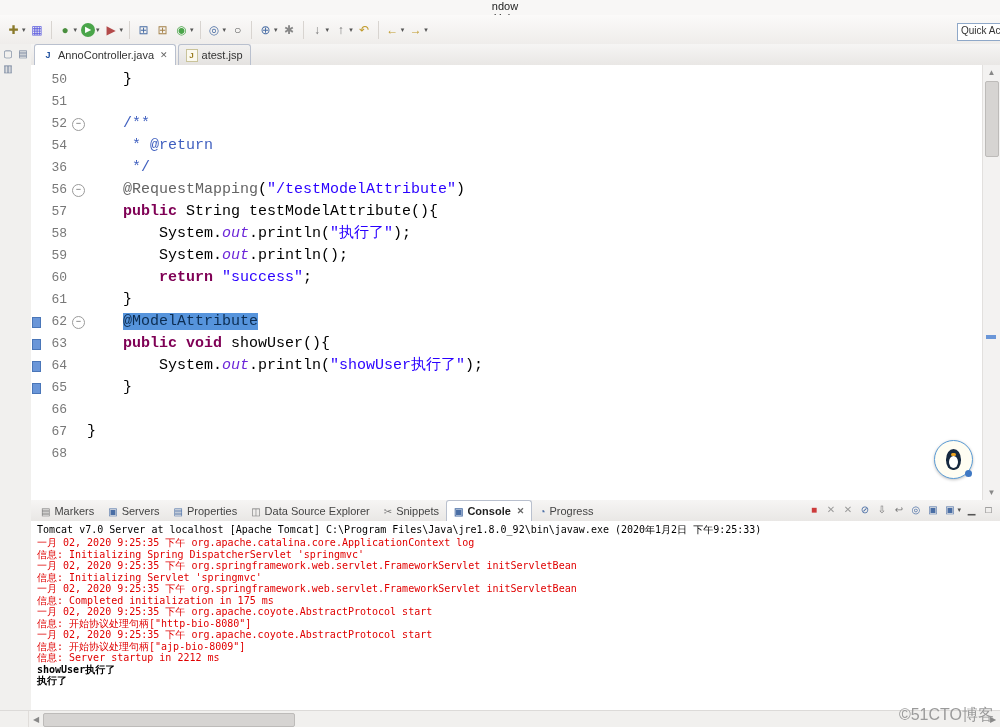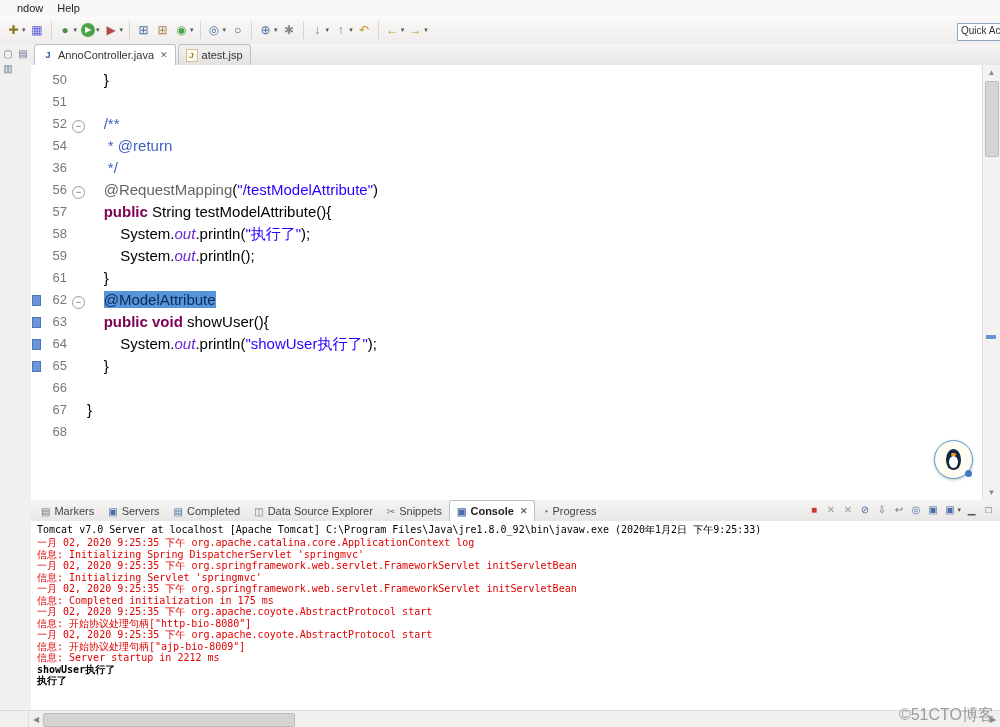--- a/index.html
+++ b/index.html
@@ -1,19 +1,19 @@
 <!DOCTYPE html>
 <html><head>
 <meta charset="utf-8">
 <style>
   html,body{margin:0;padding:0;background:#ffffff;font-family:"Liberation Sans",sans-serif;}
   .window{position:relative;width:1000px;height:727px;background:#f0efee;overflow:hidden;}
 
   
-  .menubar{position:absolute;top:0;left:0;right:0;height:15px;background:#f8f7f6;display:flex;align-items:center;font-size:11px;color:#222;padding-left:10px;}
+  .menubar{position:absolute;top:0;left:0;right:0;height:15px;background:#f8f7f6;display:flex;align-items:center;font-size:11px;color:#222;padding-left:10px;flex-direction:column;}
   .menu-item{padding:0 7px;cursor:default;}
   .toolbar{position:absolute;top:15px;left:0;right:0;height:29px;background:linear-gradient(#fbfaf9,#efedeb);border-bottom:1px solid #dcd9d6;display:flex;align-items:center;padding-left:4px;}
   .tb-item{display:flex;align-items:center;margin:0 1px;cursor:default;}
   .tb-icon{width:17px;height:17px;display:flex;align-items:center;justify-content:center;font-size:12px;border-radius:2px;}
   .tb-icon.circle{width:14px;height:14px;border-radius:50%;font-size:8px;margin:0 1px;}
   .tb-dd{font-size:7px;color:#555;margin:0 1px 0 0;}
   .tb-sep{width:1px;height:18px;background:#d8d4d0;margin:0 4px;}
   .quick-access{position:absolute;top:23px;left:957px;width:46px;height:14px;border:1px solid #8fa8c8;background:#fff;font-size:10px;color:#333;padding:1px 3px;white-space:nowrap;overflow:hidden;}
 
   
@@ -25,21 +25,21 @@
   .tabbar{position:absolute;top:44px;left:31px;right:0;height:21px;background:linear-gradient(#f6f5f4,#e9e7e5);display:flex;align-items:flex-end;padding-left:3px;border-bottom:1px solid #c7cedd;}
   .tab{display:inline-flex;align-items:center;gap:4px;height:20px;padding:0 7px;font-size:11px;color:#333;border:1px solid #b9c0ce;border-bottom:none;border-radius:3px 3px 0 0;margin-right:2px;background:linear-gradient(#f2f1f0,#e4e2e0);cursor:default;}
   .tab.active{background:#ffffff;}
   .ficon{width:12px;height:12px;display:flex;align-items:center;justify-content:center;font-size:9px;font-weight:bold;}
   .ficon.java-file{color:#1e4f9e;}
   .ficon.jsp-file{color:#9a7b1e;border:1px solid #c9c39a;background:#fbf9ee;width:10px;height:11px;font-size:8px;}
   .tab-close{font-size:9px;color:#666;margin-left:2px;cursor:default;}
 
   
   .code-view{position:absolute;top:65px;left:31px;right:17px;height:435px;background:#ffffff;overflow:hidden;padding-top:4px;}
-  .crow{display:flex;height:22px;line-height:22px;font-family:Liberation Sans, sans-serif;font-size:15px;align-items:center;}
+  .crow{display:flex;height:22px;line-height:22px;font-family:Liberation Mono, monospace;font-size:15px;}
   .cm{width:10px;display:flex;align-items:center;justify-content:center;}
   .cmark{display:inline-block;width:7px;height:9px;background:#6a96d8;border:1px solid #4a76b8;}
   .ln{width:26px;text-align:right;color:#787878;font-size:13px;padding-right:3px;}
   .fold{width:17px;display:flex;justify-content:center;}
   .foldicon{display:inline-flex;align-items:center;justify-content:center;width:11px;height:11px;border:1px solid #9a9a9a;border-radius:50%;background:#fff;color:#555;font-size:9px;line-height:9px;margin-top:5px;}
   .codetext{white-space:pre;tab-size:4;color:#000;}
   .sp{color:#000;}
   .sk{color:#7f0055;font-weight:bold;}
   .ss{color:#2a00ff;}
   .sc{color:#3f5fbf;}
@@ -241,20 +241,26 @@
         <span class="codetext"><span class="sp">		System.</span><span class="sf">out</span><span class="sp">.println(</span><span class="ss">"执行了"</span><span class="sp">);</span></span>
       </div>
       <div class="crow">
         <span class="cm"></span>
         <span class="ln">59</span>
         <span class="fold"></span>
         <span class="codetext"><span class="sp">		System.</span><span class="sf">out</span><span class="sp">.println();</span></span>
       </div>
       <div class="crow">
         <span class="cm"></span>
+        <span class="ln">60</span>
+        <span class="fold"></span>
+        <span class="codetext"><span class="sp">		</span><span class="sk">return</span><span class="sp"> </span><span class="ss">"success"</span><span class="sp">;</span></span>
+      </div>
+      <div class="crow">
+        <span class="cm"></span>
         <span class="ln">61</span>
         <span class="fold"></span>
         <span class="codetext"><span class="sp">	}</span></span>
       </div>
       <div class="crow">
         <span class="cm">
           <span class="cmark"></span>
         </span>
         <span class="ln">62</span>
         <span class="fold">
@@ -317,21 +323,21 @@
       <span class="ptab">
         <span class="picon" style="color: rgb(119, 119, 119);">▤</span>
         <span>Markers</span>
       </span>
       <span class="ptab">
         <span class="picon" style="color: rgb(74, 110, 165);">▣</span>
         <span>Servers</span>
       </span>
       <span class="ptab">
         <span class="picon" style="color: rgb(74, 110, 165);">▤</span>
-        <span>Completed</span>
+        <span>Properties</span>
       </span>
       <span class="ptab">
         <span class="picon" style="color: rgb(119, 119, 119);">◫</span>
         <span>Data Source Explorer</span>
       </span>
       <span class="ptab">
         <span class="picon" style="color: rgb(119, 119, 119);">✂</span>
         <span>Snippets</span>
       </span>
       <span class="ptab active">

